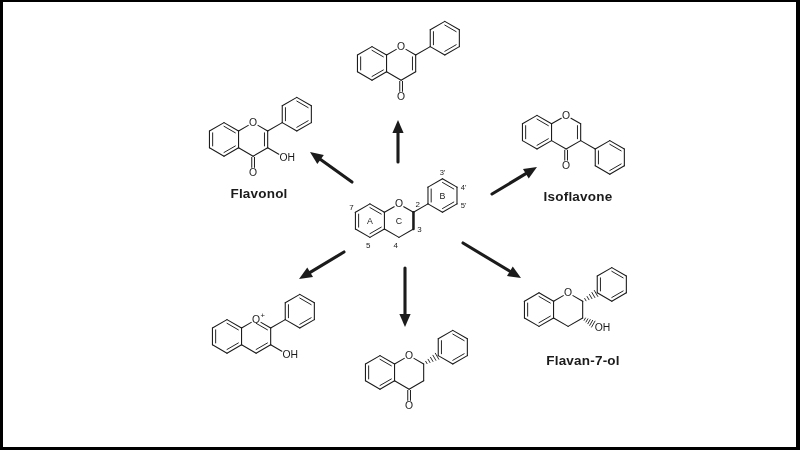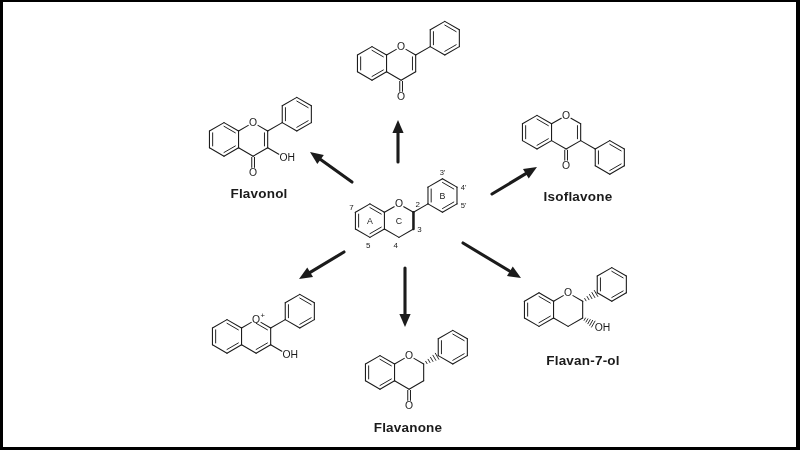--- a/index.html
+++ b/index.html
@@ -259,21 +259,20 @@
         <line x1="129.19" y1="16" x2="129.19" y2="37" stroke="#1b1b1b" stroke-width="1.35" stroke-linecap="round"></line>
         <line x1="129.19" y1="37" x2="111" y2="47.5" stroke="#1b1b1b" stroke-width="1.35" stroke-linecap="round"></line>
         <line x1="111" y1="47.5" x2="92.81" y2="37" stroke="#1b1b1b" stroke-width="1.35" stroke-linecap="round"></line>
         <line x1="92.81" y1="37" x2="92.81" y2="16" stroke="#1b1b1b" stroke-width="1.35" stroke-linecap="round"></line>
         <line x1="92.81" y1="16" x2="111" y2="5.5" stroke="#1b1b1b" stroke-width="1.35" stroke-linecap="round"></line>
         <line x1="111" y1="10.120000000000001" x2="125.1882" y2="18.31" stroke="#1b1b1b" stroke-width="1.2" stroke-linecap="round"></line>
         <line x1="125.1882" y1="34.69" x2="111" y2="42.88" stroke="#1b1b1b" stroke-width="1.2" stroke-linecap="round"></line>
         <line x1="96.8118" y1="34.69" x2="96.8118" y2="18.31" stroke="#1b1b1b" stroke-width="1.2" stroke-linecap="round"></line>
       </svg>
   </div>
-  <div class="cap" style="left:338px;top:420px;width:140px">Flavanone</div>
 
   <div class="mol" style="left:523px;top:260px">
     <svg id="svg-flavan3ol" viewBox="0 0 150 98" style="width:120px">
         <line x1="20" y1="41" x2="38.19" y2="51.5" stroke="#1b1b1b" stroke-width="1.35" stroke-linecap="round"></line>
         <line x1="38.19" y1="51.5" x2="38.19" y2="72.5" stroke="#1b1b1b" stroke-width="1.35" stroke-linecap="round"></line>
         <line x1="38.19" y1="72.5" x2="20" y2="83" stroke="#1b1b1b" stroke-width="1.35" stroke-linecap="round"></line>
         <line x1="20" y1="83" x2="1.8099999999999987" y2="72.5" stroke="#1b1b1b" stroke-width="1.35" stroke-linecap="round"></line>
         <line x1="1.8099999999999987" y1="72.5" x2="1.8099999999999987" y2="51.5" stroke="#1b1b1b" stroke-width="1.35" stroke-linecap="round"></line>
         <line x1="1.8099999999999987" y1="51.5" x2="20" y2="41" stroke="#1b1b1b" stroke-width="1.35" stroke-linecap="round"></line>
         <line x1="20" y1="45.62" x2="34.188199999999995" y2="53.81" stroke="#1b1b1b" stroke-width="1.2" stroke-linecap="round"></line>

